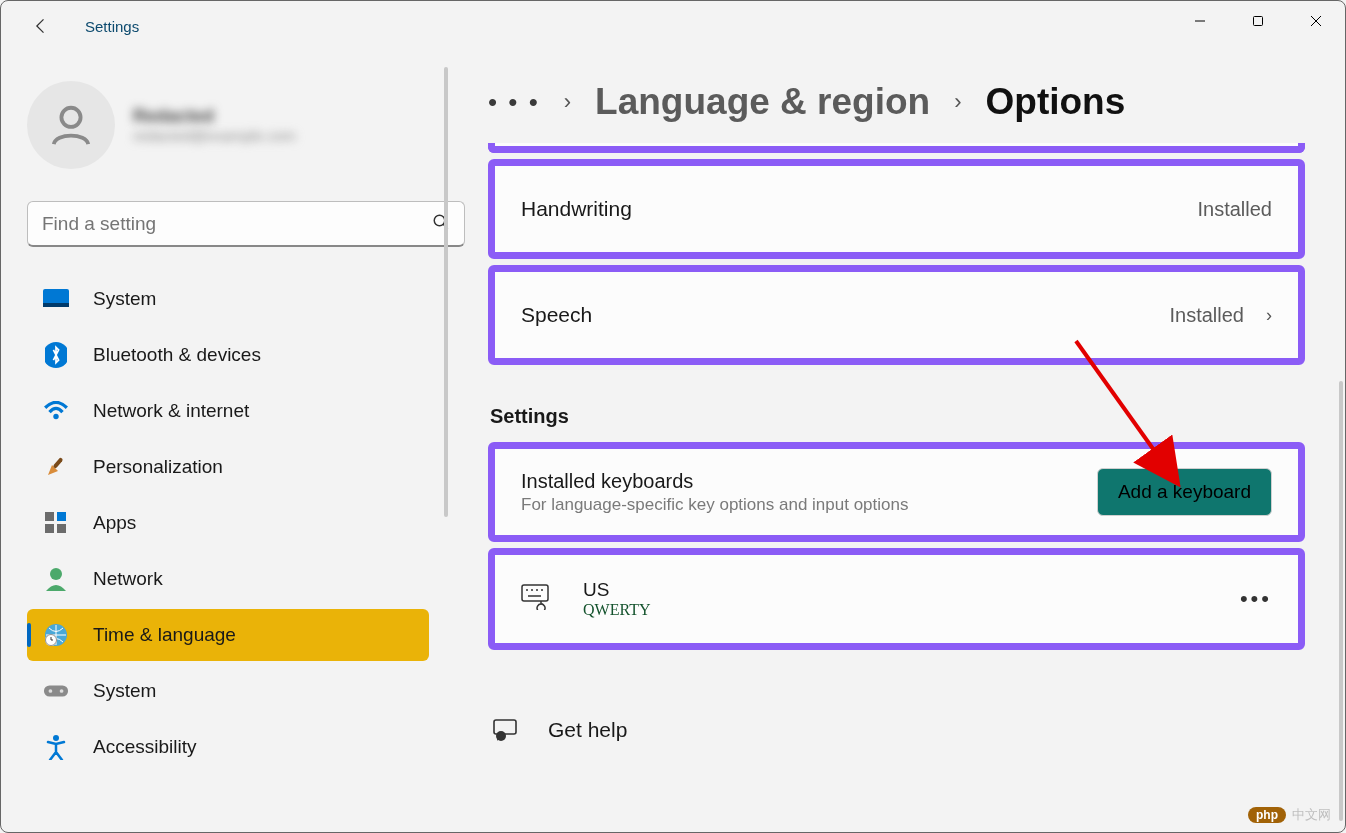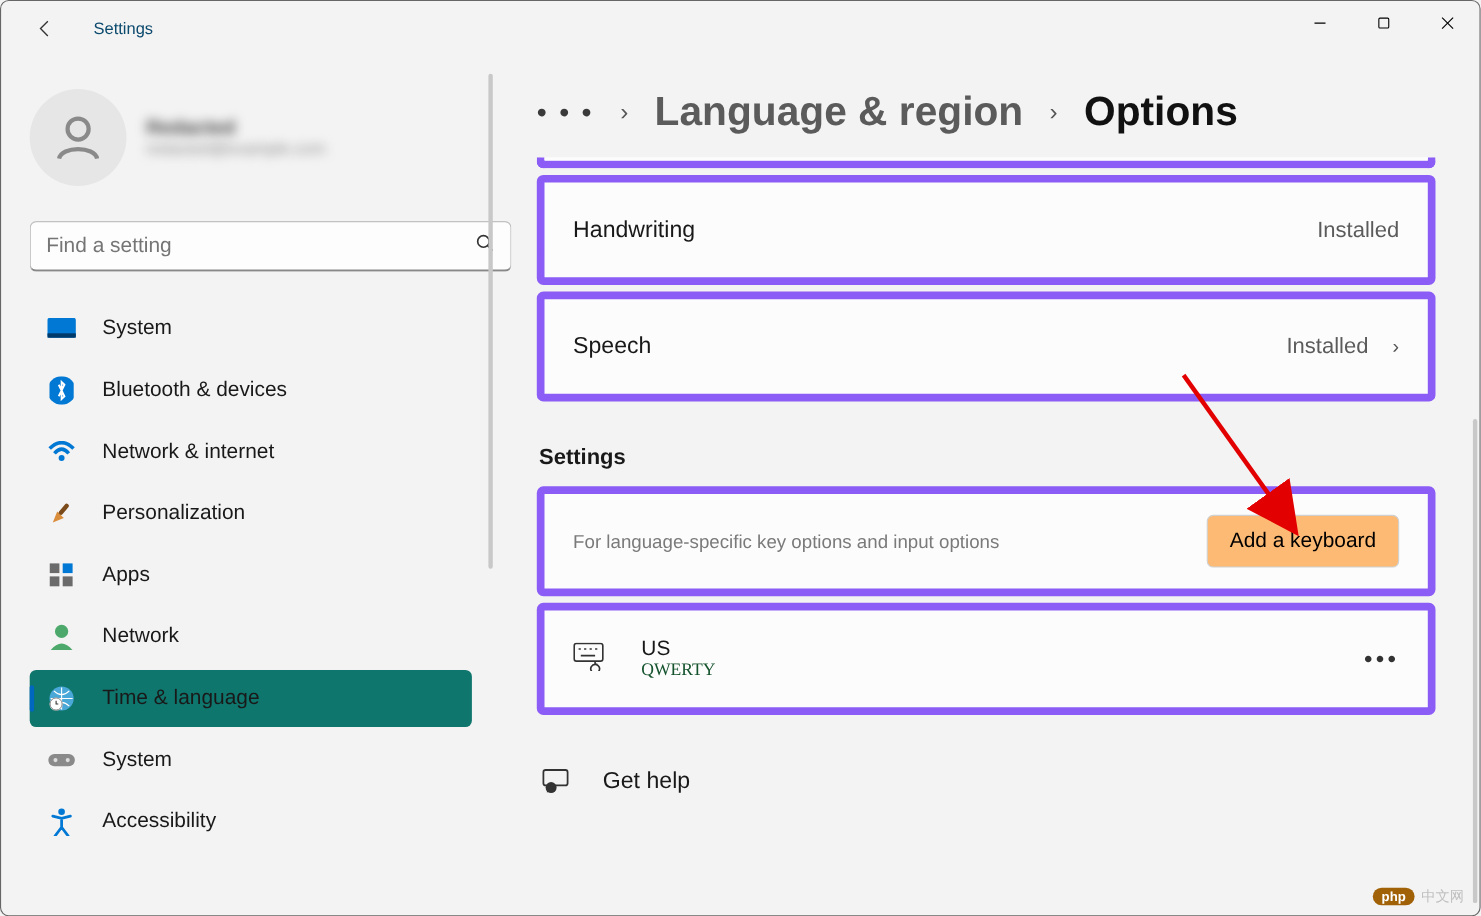--- a/index.html
+++ b/index.html
@@ -22,21 +22,21 @@
   .avatar svg { width: 46px; height: 46px; stroke: #8a8a8a; stroke-width: 2; fill: none; }
   .profile-text .pname { font-size: 18px; font-weight: 600; filter: blur(5px); color: #444; }
   .profile-text .pemail { font-size: 15px; color: #8a8a8a; filter: blur(5px); }
 
   .searchbox { width: 438px; height: 46px; border: 1px solid #bdbdbd; border-bottom: 2px solid #888; border-radius: 6px; background: #fdfdfd; display: flex; align-items: center; padding: 0 14px; margin-bottom: 26px; }
   .searchbox input { flex: 1; border: none; outline: none; background: transparent; font-size: 19px; color: #5c5c5c; }
   .searchbox .sicon { font-size: 16px; color: #444; }
 
   .nav { display: flex; flex-direction: column; gap: 4px; width: 402px; position: relative; }
   .nav-item { display: flex; align-items: center; gap: 24px; height: 52px; padding-left: 16px; border-radius: 6px; font-size: 19px; cursor: default; position: relative; }
-  .nav-item.active { background: #0f766e; }
+  .nav-item.active { background: #eab308; }
   .nav-item.active::before { content: ""; position: absolute; left: 0; top: 14px; bottom: 14px; width: 4px; background: #0067c0; border-radius: 3px; }
   .nav-icon { width: 26px; height: 26px; display: flex; align-items: center; justify-content: center; font-size: 20px; }
   .nav-scrolltrack { position: absolute; left: 443px; top: 16px; width: 4px; height: 450px; background: #c8c8c8; border-radius: 3px; }
 
   
   .main { flex: 1; padding: 30px 40px 0 42px; overflow: hidden; position: relative; }
   .crumbs { display: flex; align-items: center; gap: 24px; font-size: 37px; margin-bottom: 20px; }
   .crumbs .dots { font-size: 26px; color: #3a3a3a; letter-spacing: 2px; }
   .crumbs .sep { font-size: 22px; color: #555; }
   .crumb-link { font-weight: 600; color: #5b5b5b; }
@@ -47,29 +47,29 @@
   .card-row { height: 100px; justify-content: space-between; }
   .card-title { font-size: 21px; }
   .card-right { display: flex; align-items: center; gap: 22px; font-size: 20px; color: #5b5b5b; }
   .chev { color: #555; font-size: 18px; }
 
   .section-heading { font-size: 20px; font-weight: 600; margin: 40px 0 14px 2px; }
 
   .kb-card { height: 100px; justify-content: space-between; }
   .kb-left .kb-title { font-size: 20px; }
   .kb-left .kb-sub { font-size: 17px; color: #7a7a7a; margin-top: 2px; }
-  .add-btn { border: 1px solid #d0d0d0; background: #fdba74; border-radius: 6px; padding: 12px 20px; font-size: 19px; cursor: default; }
+  .add-btn { border: 1px solid #d0d0d0; background: #0f766e; border-radius: 6px; padding: 12px 20px; font-size: 19px; cursor: default; }
 
   .kb-item { height: 102px; gap: 32px; }
   .kb-item .kb-icon { width: 30px; height: 30px; color: #333; }
   .kb-item .kb-body .kb-name { font-size: 19px; }
   .kb-item .kb-body .kb-layout { font-size: 16px; color: #14532d; font-family: Liberation Serif, serif; }
   .kb-item .more { margin-left: auto; font-size: 22px; letter-spacing: 3px; color: #333; }
 
-  .help { display: flex; align-items: center; gap: 28px; margin-top: 46px; margin-left: 4px; font-size: 21px; }
+  .help { display: flex; align-items: center; gap: 28px; margin-top: 66px; margin-left: 4px; font-size: 21px; }
   .help-icon { width: 28px; height: 28px; }
 
   
   .arrow-annot { position: absolute; top: 330px; left: 1060px; pointer-events: none; }
 
   
   .wm { position: absolute; right: 14px; bottom: 8px; font-size: 13px; color: #bfbfbf; display: flex; align-items: center; gap: 6px; }
   .wm .php { background: #a16207; color: #fff; font-weight: 700; border-radius: 10px; padding: 1px 8px; font-size: 12px; }
   .main-scroll { position: absolute; right: 2px; top: 330px; width: 4px; height: 440px; background: #c8c8c8; border-radius: 3px; }
 </style>
@@ -247,20 +247,21 @@
       <span class="card-right">
         <span>Installed</span>
         <span class="chev">›</span>
       </span>
     </div>
 
     <h3 class="section-heading">Settings</h3>
 
     <div class="card kb-card">
       <div class="kb-left">
+        <div class="kb-title">Installed keyboards</div>
         <div class="kb-sub">For language-specific key options and input options</div>
       </div>
       <button class="add-btn">Add a keyboard</button>
     </div>
 
     <div class="card kb-item">
       <span class="kb-icon">
         <svg viewBox="0 0 30 26" width="30" height="26" stroke="#333" stroke-width="1.5" fill="none">
             <rect x="1" y="1" width="26" height="16" rx="2"></rect>
             <line x1="5" y1="6" x2="7" y2="6"></line>

